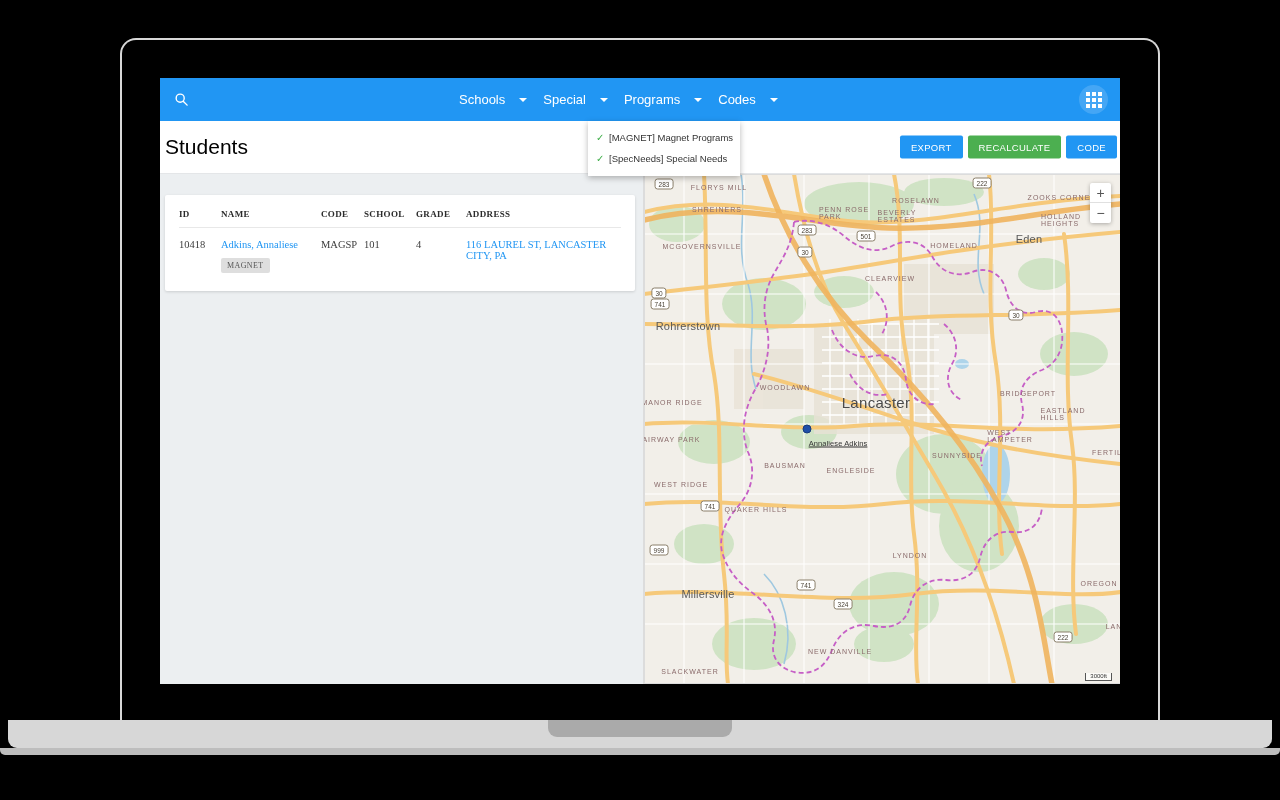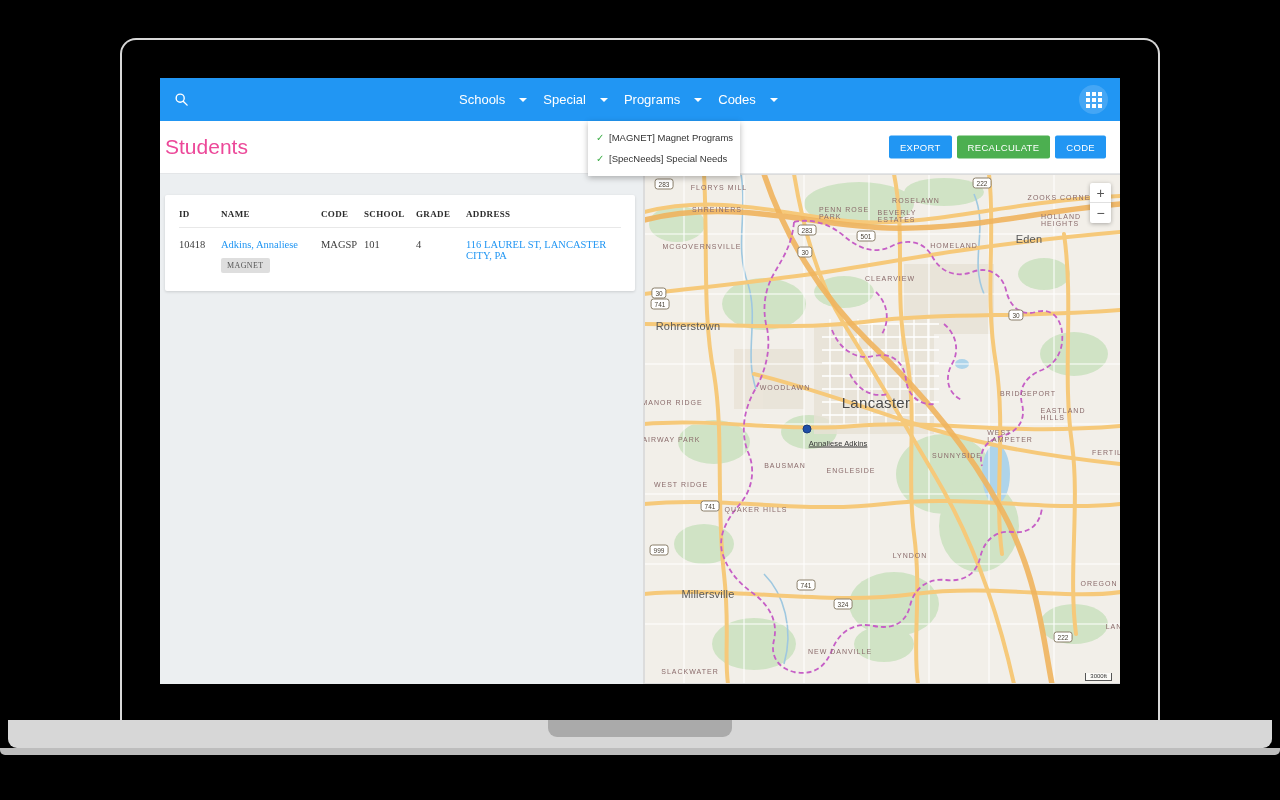--- a/index.html
+++ b/index.html
@@ -108,24 +108,24 @@
     flex: 0 0 13px;
   }
 
   
   #page-header {
     position: relative; height: 53px; background: #fff;
     display: flex; align-items: center;
     border-bottom: 1px solid #e4e6e8;
   }
   #page-title {
-    margin-left: 5px; font-size: 21px; color: #ec4899; font-weight: 400;
+    margin-left: 5px; font-size: 21px; color: #000000; font-weight: 400;
   }
   #header-actions {
-    position: absolute; right: 14px; top: 50%; transform: translateY(-50%);
+    position: absolute; right: 3px; top: 50%; transform: translateY(-50%);
     display: flex; gap: 5px;
   }
   .hdr-btn {
     border: none; color: #fff; font-size: 9.5px; letter-spacing: .3px;
     padding: 6px 11px; border-radius: 2px; cursor: pointer;
     font-family: "Liberation Sans", sans-serif;
   }
   .hdr-btn.blue { background: #2196f3; }
   .hdr-btn.green { background: #4caf50; }
 

